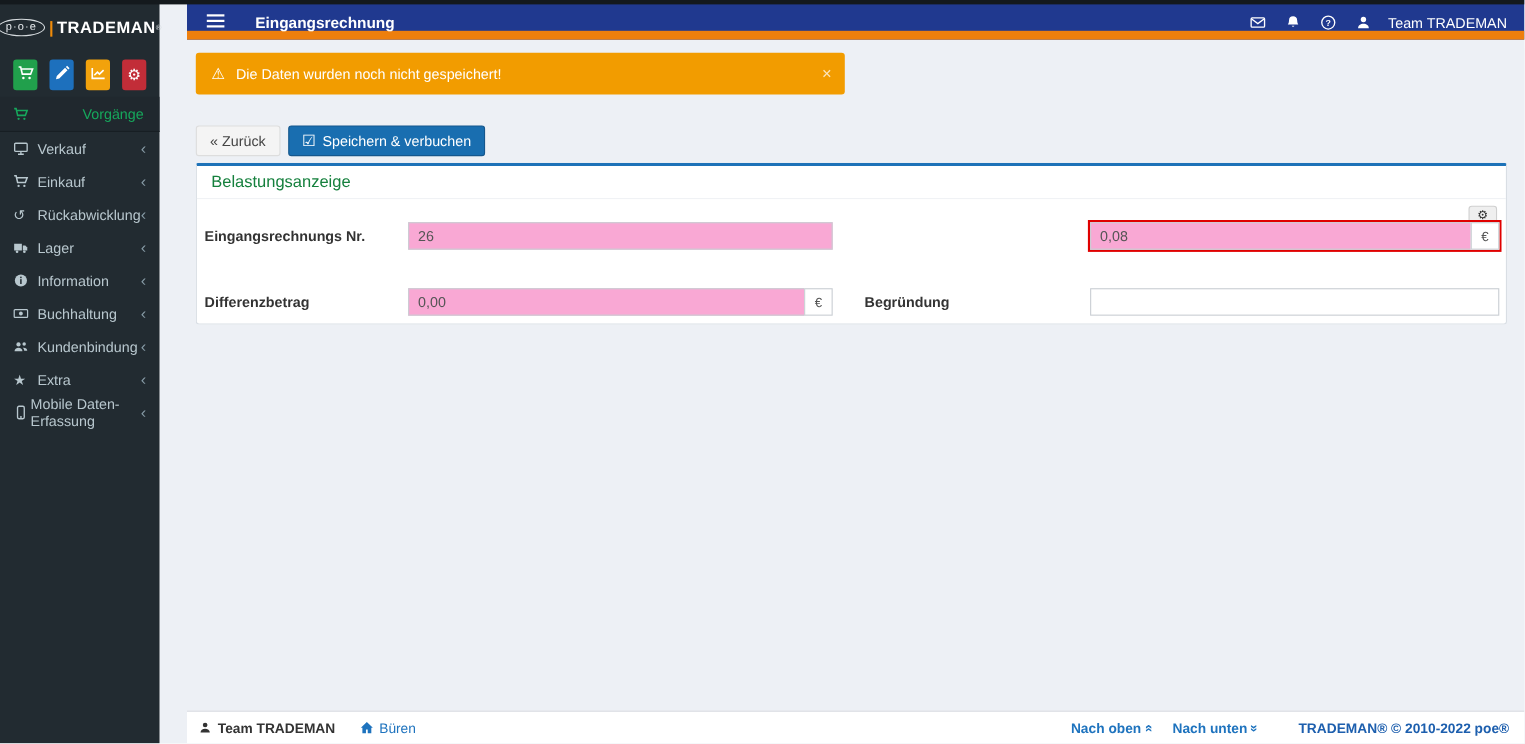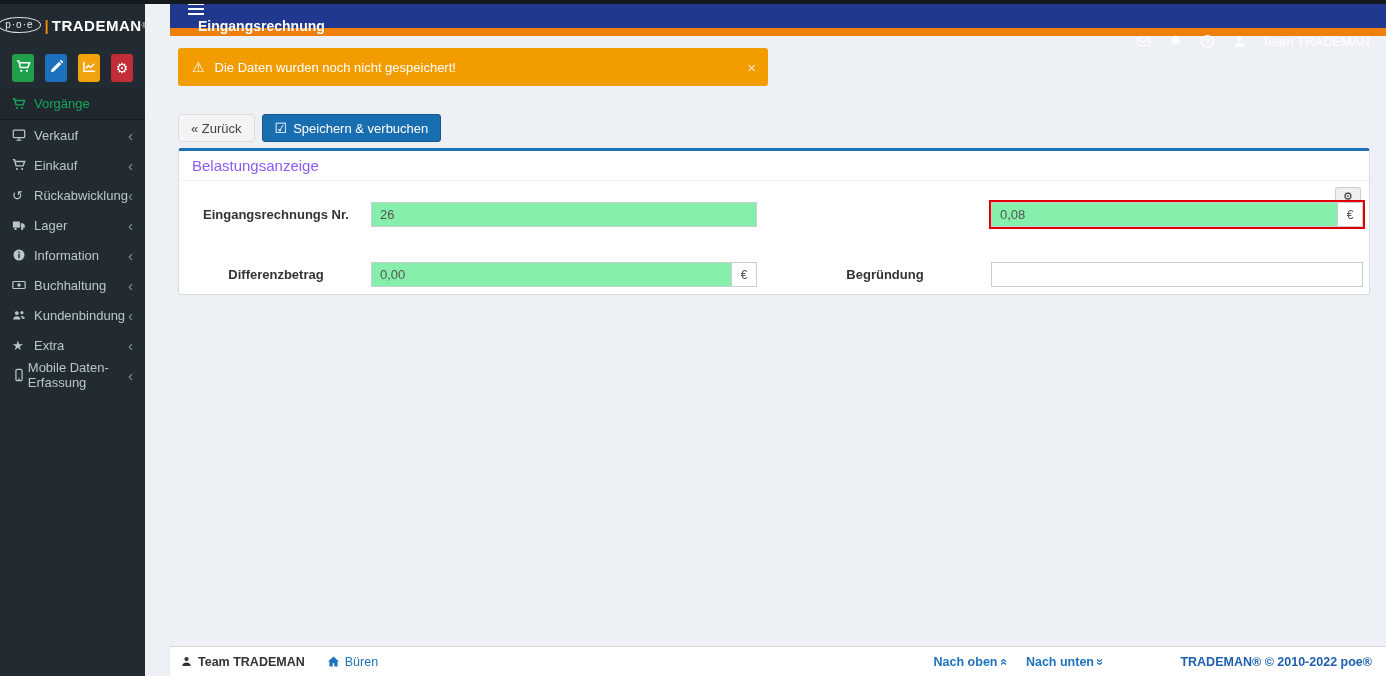--- a/index.html
+++ b/index.html
@@ -24,25 +24,25 @@
   .search input { width:100%; height:26px; background:#2e3940; border:1px solid #39454e; border-radius:4px;
     color:#aab8c2; font-size:12px; padding:0 28px 0 10px; outline:none; font-family:inherit; }
   .search input::placeholder { color:#8a99a4; }
   .mag { position:absolute; right:9px; top:6px; color:#8a99a4; }
   .mag svg { width:13px; height:13px; }
   .menu { margin-top:4px; }
   .mitem { height:30px; display:flex; align-items:center; padding:0 12px; font-size:13px; color:#b8c7ce; cursor:pointer; }
   .mitem .mic { width:22px; display:inline-flex; align-items:center; font-size:13px; }
   .mitem .mic svg { width:14px; height:14px; }
   .mitem .chev { margin-left:auto; color:#869aa5; font-size:15px; line-height:1; }
-  .mitem.active { color:#16a75c; height:32px; background:#20282e; border-bottom:1px solid #171e23; }
+  .mitem.active { color:#16a75c; height:32px; background:#20282e; border-bottom:1px solid #171e23;gap:41px; }
 
   
   .navbar { position:absolute; left:170px; right:0; top:0; height:36px; background:#20398f;
-    border-bottom:8px solid #ee7f0d; display:flex; align-items:flex-start; color:#fff; z-index:10;flex-direction:column; }
+    border-bottom:8px solid #ee7f0d; display:flex; align-items:flex-end; color:#fff; z-index:10; }
   .burger { margin-left:18px; cursor:pointer; }
   .burger div { width:16px; height:2px; background:#fff; margin:3px 0; }
   .nav-title { font-weight:bold; font-size:14px; margin-left:28px; }
   .nav-right { margin-left:auto; display:flex; align-items:center; }
   .nicon { width:32px; display:flex; justify-content:center; cursor:pointer; color:#fff; }
   .nicon svg { width:15px; height:15px; }
   .nav-user { font-size:13px; margin:0 16px 0 6px; cursor:pointer; }
 
   
   .content { position:absolute; left:170px; top:44px; right:0; bottom:30px; background:#edf0f5; }
@@ -53,54 +53,54 @@
 
   .toolbar { position:absolute; left:8px; top:70px; display:flex; gap:7px;align-items:flex-end; }
   .btn { height:28px; display:inline-flex; align-items:center; padding:0 12px; font-size:13px; border-radius:3px;
     cursor:pointer; font-family:inherit; }
   .btn-default { background:#f4f4f4; border:1px solid #ddd; color:#444; }
   .btn-primary { background:#196eb0; border:1px solid #15578d; color:#fff; }
   .btn-primary .ck { margin-right:6px; font-size:14px; line-height:1; }
 
   .panel { position:absolute; left:8px; top:104px; width:1192px; height:147px; background:#fff;
     border:1px solid #d9dee4; border-top:3px solid #1d72b8; border-radius:3px; }
-  .panel-h { height:30px; line-height:30px; padding:0 13px; font-size:15px; color:#8b5cf6; border-bottom:1px solid #f0f2f5; }
+  .panel-h { height:30px; line-height:30px; padding:0 13px; font-size:15px; color:#15803d; border-bottom:1px solid #f0f2f5; }
   .pbody { position:relative; height:113px; }
   .gearbtn { position:absolute; right:8px; top:6px; width:26px; height:19px; background:#efefef; border:1px solid #cfcfcf;
     border-radius:3px; font-size:11px; line-height:16px; text-align:center; color:#333; cursor:pointer; }
 
   .row { position:absolute; left:0; right:0; height:25px; }
   .row1 { top:21px; } .row2 { top:52px; } .row3 { top:81px; }
-  .flabel { position:absolute; top:0; line-height:25px; font-weight:bold; font-size:13px; color:#333;text-align:center; }
+  .flabel { position:absolute; top:0; line-height:25px; font-weight:bold; font-size:13px; color:#333; }
   .l1 { left:7px; width:180px; } .l2 { left:607px; width:198px; }
   .fctrl { position:absolute; top:0; height:25px; }
   .c1 { left:192px; width:386px; } .c2 { left:812px; width:372px; }
   .c2hl { left:810px; top:-2px; width:376px; height:29px; border:2px solid #e00000; }
   .fin { width:100%; height:25px; border:1px solid #c9ced3; font-size:13px; color:#555; padding:0 8px;
     background:#fff; outline:none; font-family:inherit; }
-  .fin.dis { background:#86efac; }
+  .fin.dis { background:#f9a8d4; }
   .group { display:flex; width:100%; height:25px; }
   .group .fin { flex:1; min-width:0; }
   .addon { width:26px; border:1px solid #c9ced3; margin-left:-1px; background:#fff; font-size:12px; color:#555;
     display:flex; align-items:center; justify-content:center; }
   .selbox { display:flex; align-items:center; width:100%; height:25px; border:1px solid #c9ced3; background:#fff;
     font-size:12px; color:#777; padding:0 8px; cursor:pointer; }
   .selbox .caret { margin-left:auto; color:#666; font-size:11px; }
 
   
   .footer { position:absolute; left:170px; right:0; bottom:0; height:30px; background:#fff; border-top:1px solid #d4d8de;
     display:flex; align-items:center; font-size:12.5px; color:#333; padding:0 10px; z-index:10; }
   .f-ic svg { width:13px; height:13px; vertical-align:-2px; }
   .f-user { font-weight:bold; margin-left:5px; }
   .f-home { margin-left:22px; color:#1e73be; }
   .f-loc { color:#1e73be; margin-left:5px; cursor:pointer; }
   .f-nav { margin-left:auto; color:#1e73be; font-weight:bold; cursor:pointer; }
   .f-nav2 { margin-left:18px; color:#1e73be; font-weight:bold; cursor:pointer; }
   .rot { display:inline-block; transform:rotate(90deg); font-weight:bold; }
-  .f-copy { margin-left:76px; margin-right:4px; color:#1d5fae; font-weight:bold; }
+  .f-copy { margin-left:36px; margin-right:4px; color:#1d5fae; font-weight:bold; }
 </style>
 </head>
 <body>
 
 <div class="app">
   <div class="top-black"></div>
 
   <div class="sidebar">
     <div class="brand">
       <span class="poe-circle">p·o·e</span>

